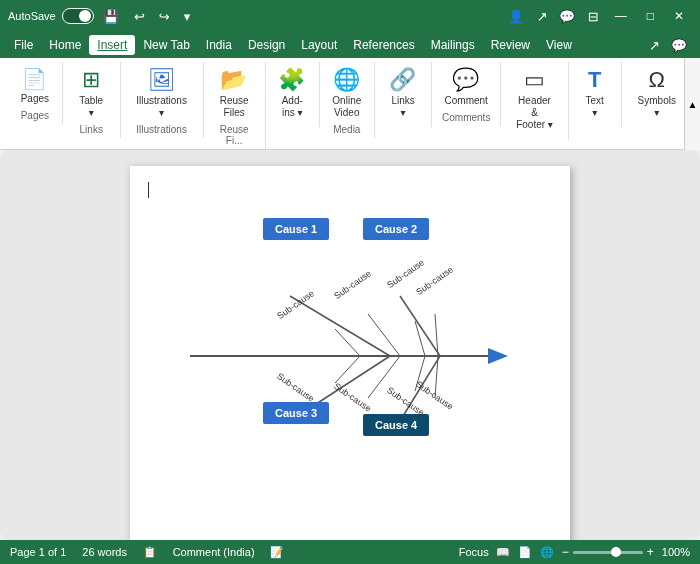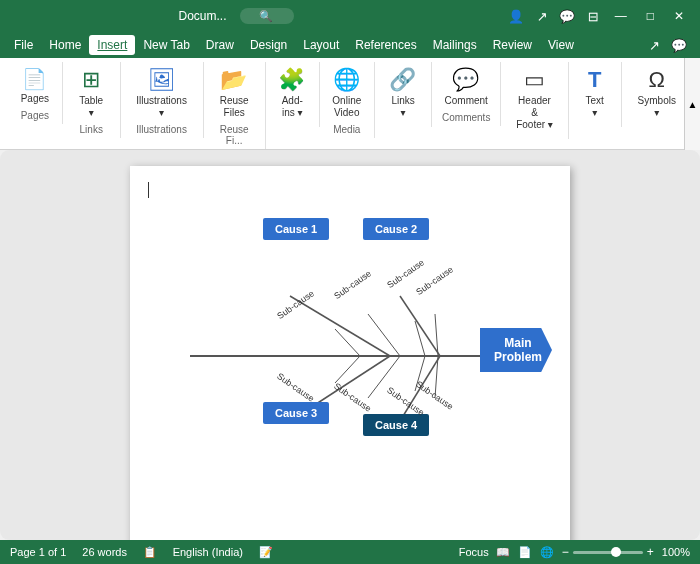--- a/index.html
+++ b/index.html
@@ -164,42 +164,47 @@
 
     .wrapper { display: flex; flex-direction: column; height: 564px; position: relative; }
     .ribbon-wrapper { position: relative; }
   </style>
 </head>
 <body>
 
 <div class="wrapper">
 
   <div class="title-bar">
-    <div class="title-bar-center">
-      <span>Docum...</span>
-      &nbsp;&nbsp;
-      <span style="background:rgba(255,255,255,0.15); border-radius:12px; padding:2px 20px; font-size:11px;">🔍</span>
+    <div class="title-bar-left">
+      <span class="autosave-label">AutoSave</span>
+      <div class="toggle-switch">
+        <div class="toggle-knob"></div>
+      </div>
+      <span class="title-bar-icon">💾</span>
+      <span class="title-bar-icon">↩</span>
+      <span class="title-bar-icon">↪</span>
+      <span class="title-bar-icon">▾</span>
     </div>
     <div class="title-bar-right">
       <span class="title-bar-icon">👤</span>
       <span class="title-bar-icon">↗</span>
       <span class="title-bar-icon">💬</span>
       <span class="title-bar-icon">⊟</span>
       <span class="title-btn">—</span>
       <span class="title-btn">□</span>
       <span class="title-btn title-btn-close">✕</span>
     </div>
   </div>
 
   <div class="menu-bar">
     <span class="menu-item">File</span>
     <span class="menu-item">Home</span>
     <span class="menu-item active">Insert</span>
     <span class="menu-item">New Tab</span>
-    <span class="menu-item">Draw</span>
+    <span class="menu-item">India</span>
     <span class="menu-item">Design</span>
     <span class="menu-item">Layout</span>
     <span class="menu-item">References</span>
     <span class="menu-item">Mailings</span>
     <span class="menu-item">Review</span>
     <span class="menu-item">View</span>
     <span style="margin-left:auto; color:white; font-size:13px; cursor:pointer; padding:2px 6px;">↗</span>
     <span style="color:white; font-size:13px; cursor:pointer; padding:2px 6px;">💬</span>
   </div>
 
@@ -364,42 +369,39 @@
       </div>
 
       <div style="position:absolute; left:133px; top:236px; background:#2f6fcc; color:white; font-size:11px; font-weight:bold; padding:5px 12px; border-radius:2px;">
         <span>Cause 3</span>
       </div>
 
       <div style="position:absolute; left:233px; top:248px; background:#0c4a6e; color:white; font-size:11px; font-weight:bold; padding:5px 12px; border-radius:2px;">
         <span>Cause 4</span>
       </div>
 
-      <div style="position:absolute; right:18px; top:162px; background:#2f6fcc; color:white; font-size:12px; font-weight:bold; padding:8px 10px 8px 14px; clip-path: polygon(0 0, 85% 0, 100% 50%, 85% 100%, 0 100%); text-align:center; min-width:72px;">
-        Main<br>Problem
-      </div>
 
       <div style="position:absolute; left:148px; top:146px; font-size:9px; color:#333; transform:rotate(-35deg); transform-origin:left center; white-space:nowrap;">Sub-cause</div>
       <div style="position:absolute; left:205px; top:126px; font-size:9px; color:#333; transform:rotate(-35deg); transform-origin:left center; white-space:nowrap;">Sub-cause</div>
       <div style="position:absolute; left:258px; top:115px; font-size:9px; color:#333; transform:rotate(-35deg); transform-origin:left center; white-space:nowrap;">Sub-cause</div>
       <div style="position:absolute; left:287px; top:122px; font-size:9px; color:#333; transform:rotate(-35deg); transform-origin:left center; white-space:nowrap;">Sub-cause</div>
 
       <div style="position:absolute; left:148px; top:204px; font-size:9px; color:#333; transform:rotate(35deg); transform-origin:left center; white-space:nowrap;">Sub-cause</div>
       <div style="position:absolute; left:205px; top:214px; font-size:9px; color:#333; transform:rotate(35deg); transform-origin:left center; white-space:nowrap;">Sub-cause</div>
       <div style="position:absolute; left:258px; top:218px; font-size:9px; color:#333; transform:rotate(35deg); transform-origin:left center; white-space:nowrap;">Sub-cause</div>
       <div style="position:absolute; left:287px; top:212px; font-size:9px; color:#333; transform:rotate(35deg); transform-origin:left center; white-space:nowrap;">Sub-cause</div>
 
     </div>
   </div>
 
   <div class="status-bar">
     <span class="status-item">Page 1 of 1</span>
     <span class="status-item">26 words</span>
     <span class="status-item">📋</span>
-    <span class="status-item">English (India)</span>
+    <span class="status-item">Comment (India)</span>
     <span class="status-item">📝</span>
     <div class="status-bar-right">
       <span class="status-item">Focus</span>
       <span class="status-item">📖</span>
       <span class="status-item">📄</span>
       <span class="status-item">🌐</span>
       <div class="zoom-slider">
         <span style="color:white; font-size:12px;">−</span>
         <div class="slider-track">
           <div class="slider-thumb"></div>

